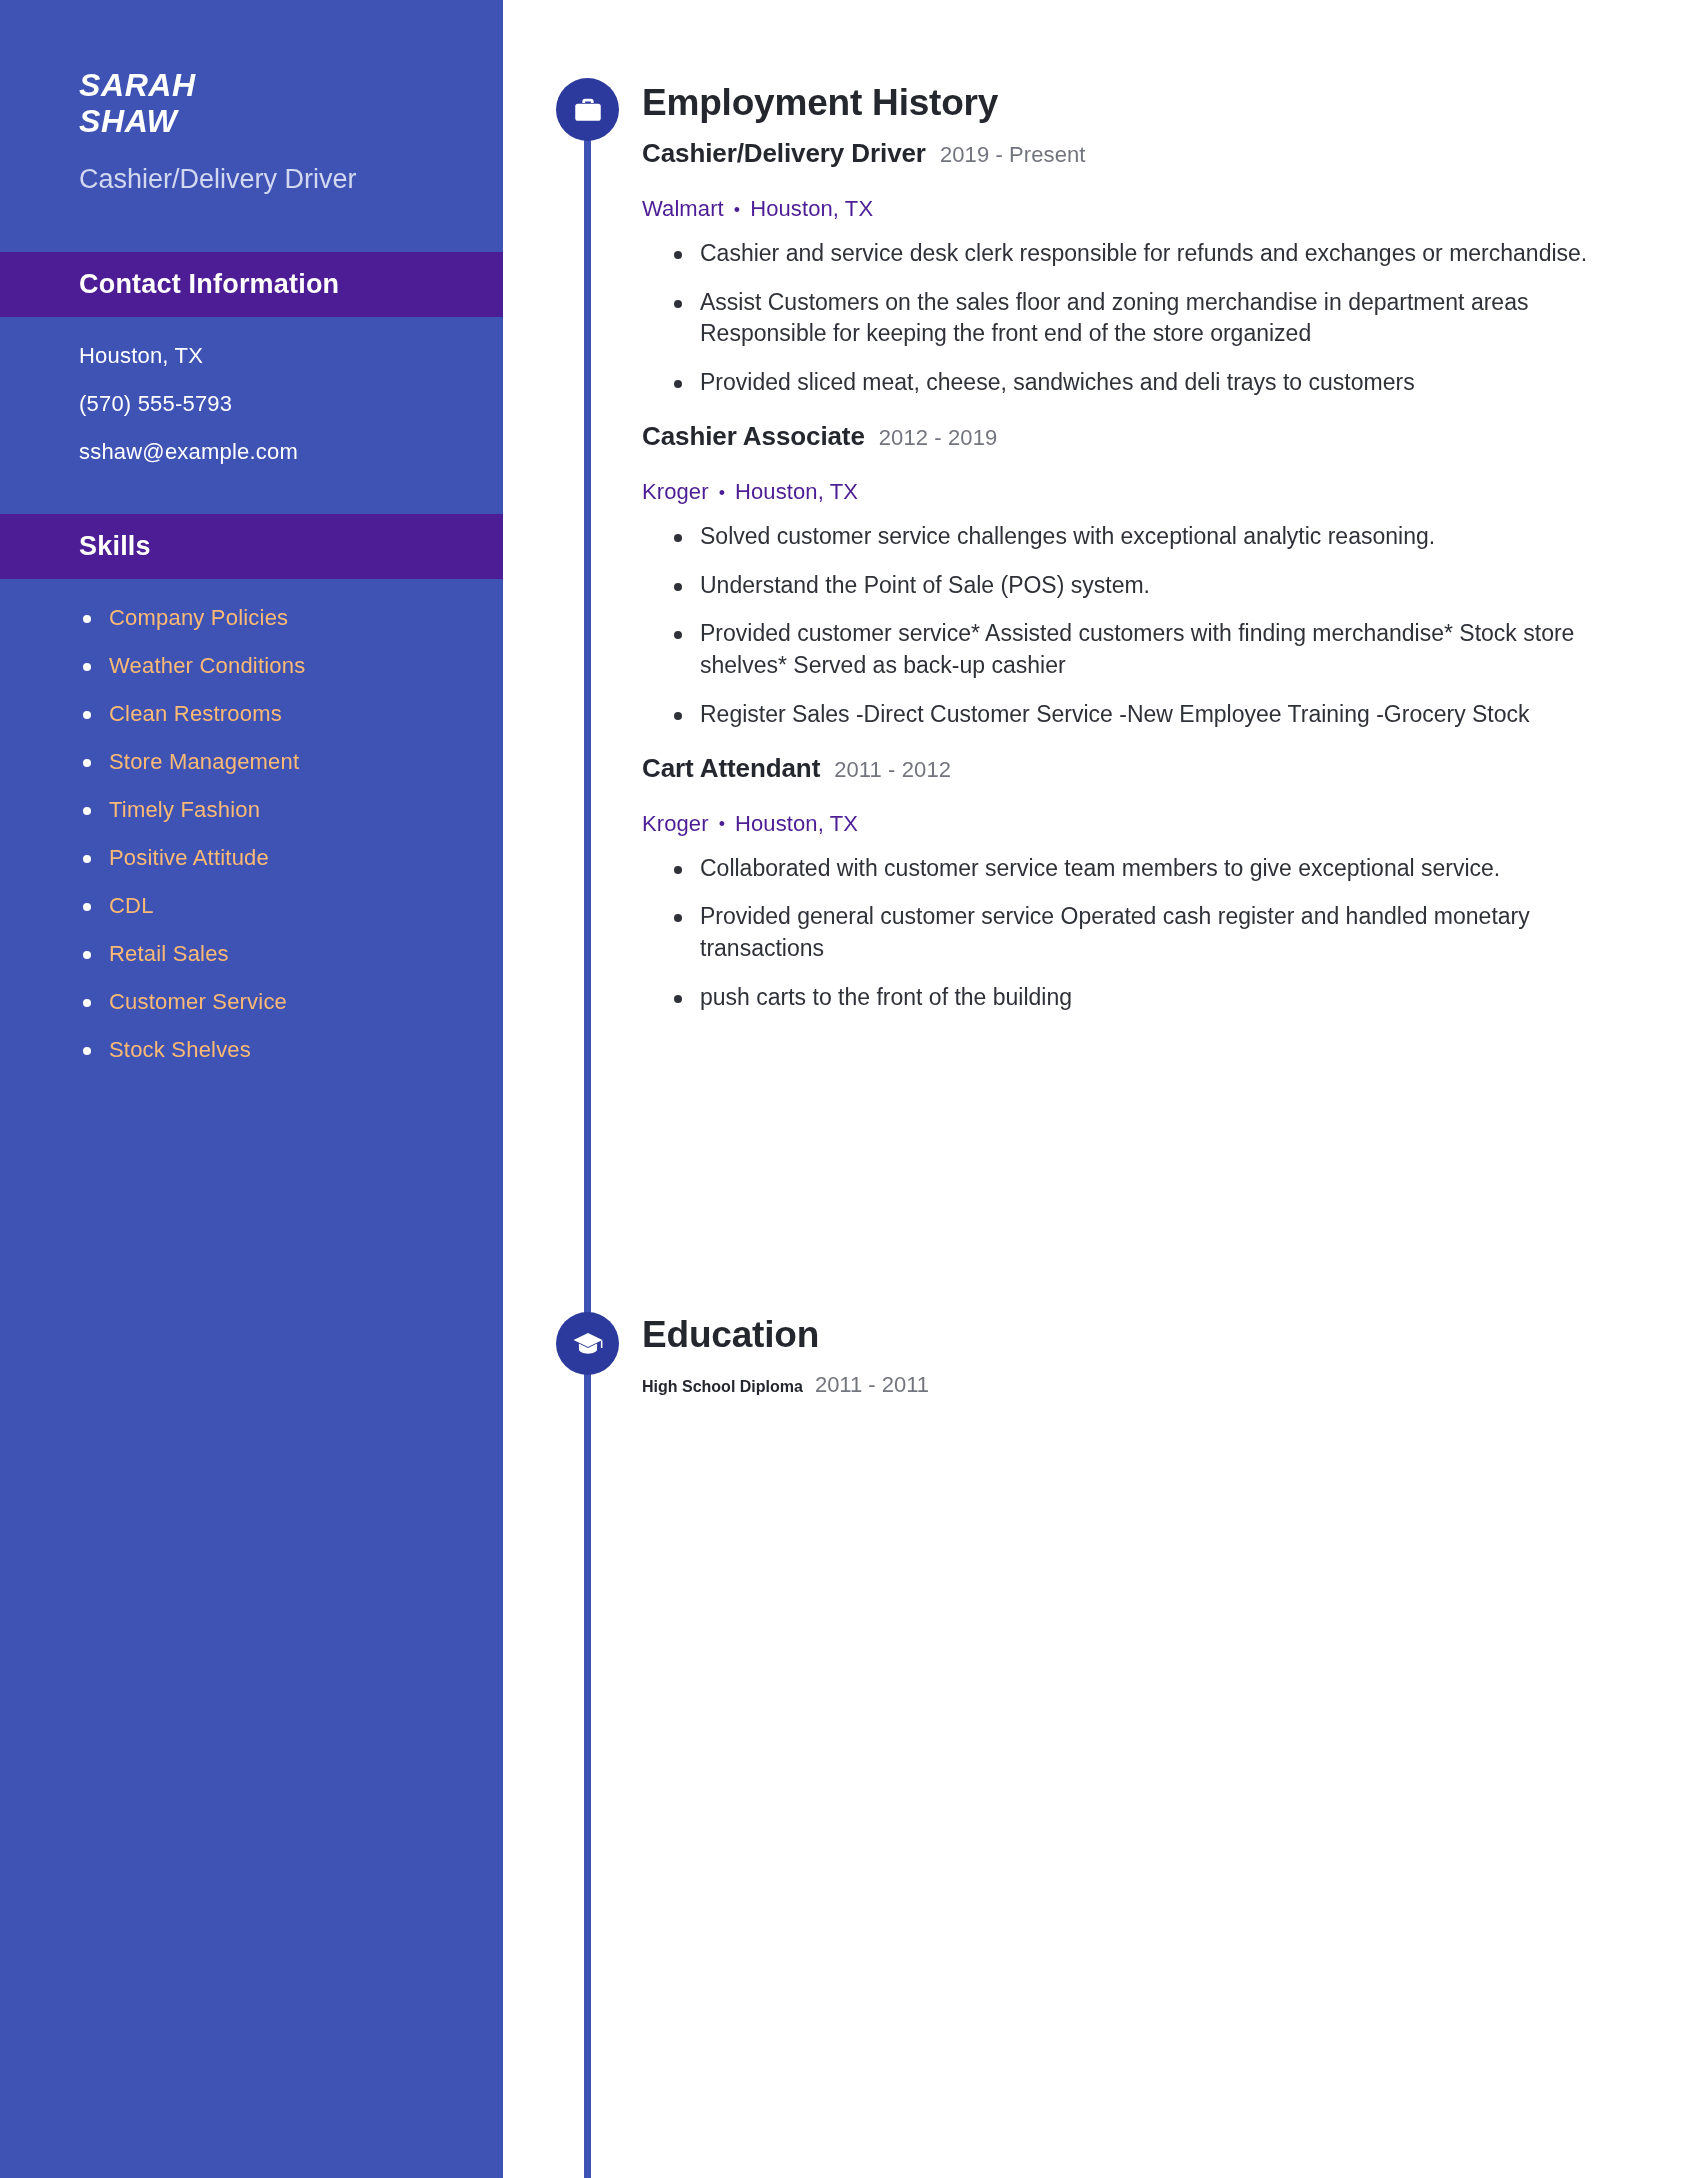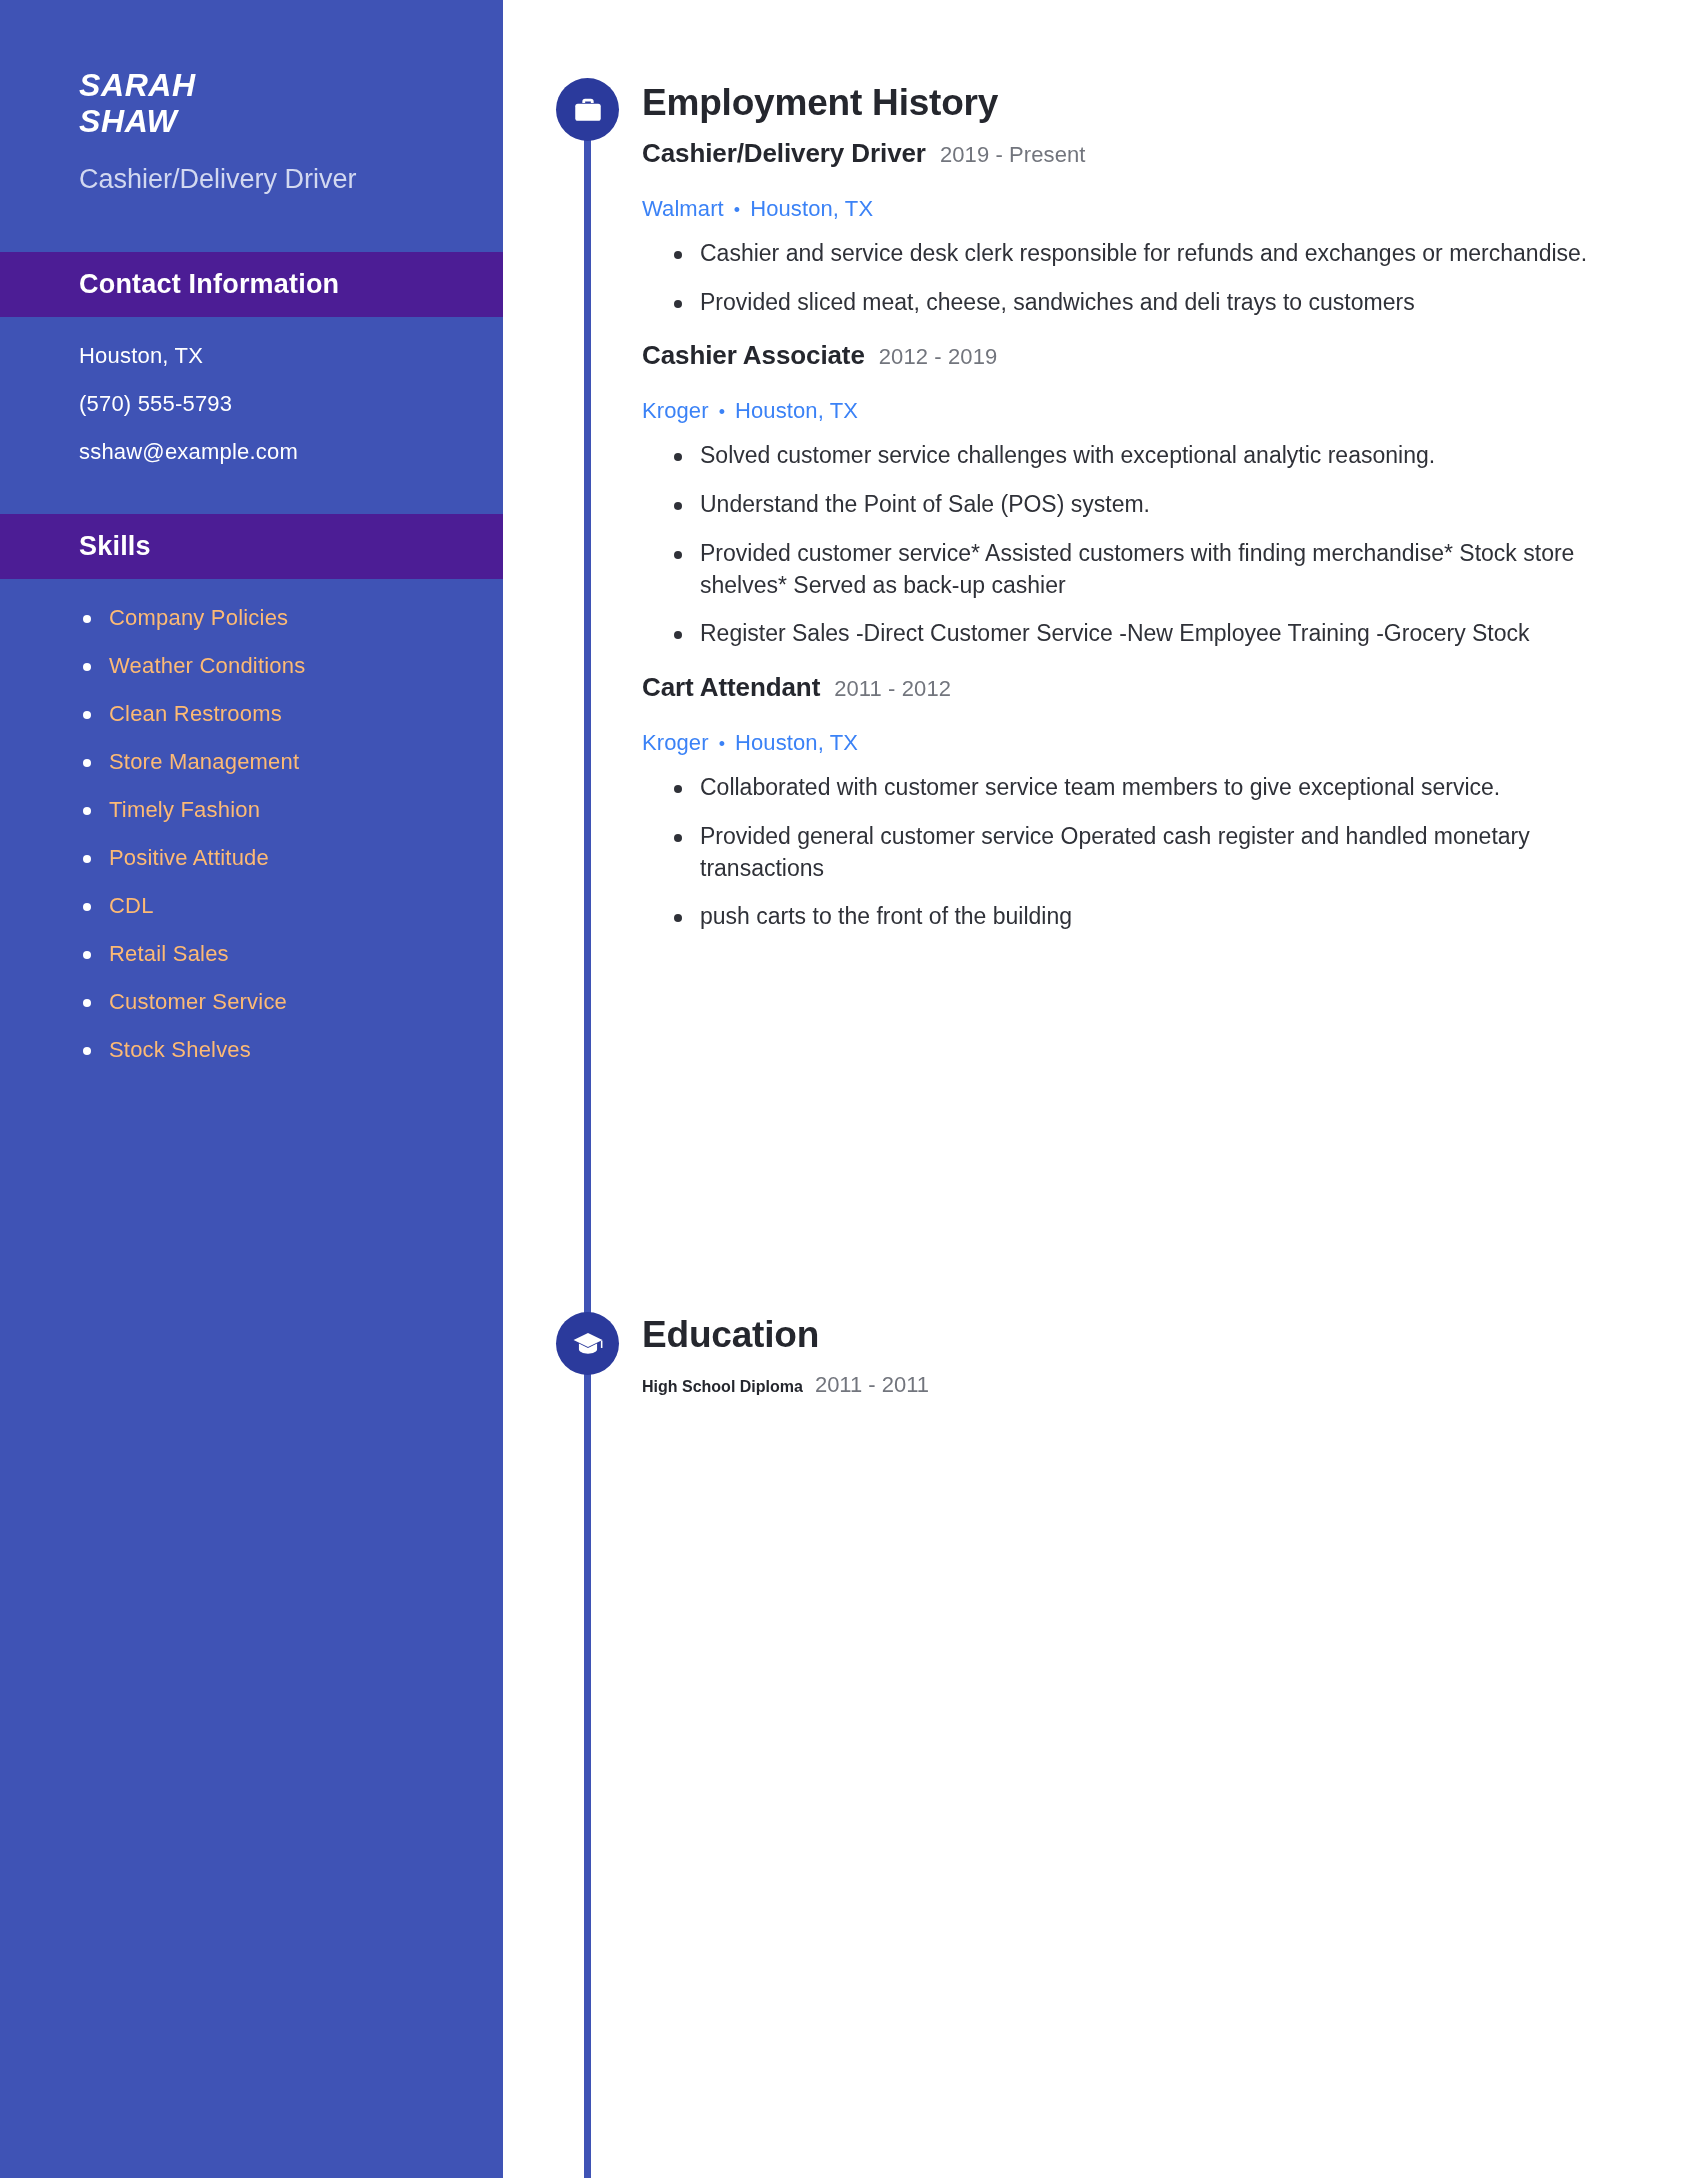--- a/index.html
+++ b/index.html
@@ -161,21 +161,21 @@
     letter-spacing: -0.1px;
   }
   .job-dates {
     font-size: 22px;
     font-weight: 400;
     color: #72757d;
     letter-spacing: 0.1px;
   }
   .job-meta {
     font-size: 22px;
-    color: #3b82f6;
+    color: #4c1d95;
     margin-bottom: 16px;
     letter-spacing: 0.1px;
     margin-top: 27px;
   }
   .job-meta .dot {
     display: inline-block;
     margin: 0 10px;
     vertical-align: middle;
     font-size: 18px;
   }
@@ -284,20 +284,21 @@
       <div class="job">
         <div class="job-headline">
           <span class="job-title">Cashier/Delivery Driver</span>
           <span class="job-dates">2019 - Present</span>
         </div>
         <div class="job-meta">
           <span>Walmart</span><span class="dot">•</span><span>Houston, TX</span>
         </div>
         <ul class="bullets">
           <li class="bullet">Cashier and service desk clerk responsible for refunds and exchanges or merchandise.</li>
+          <li class="bullet">Assist Customers on the sales floor and zoning merchandise in department areas Responsible for keeping the front end of the store organized</li>
           <li class="bullet">Provided sliced meat, cheese, sandwiches and deli trays to customers</li>
         </ul>
       </div>
 
       <div class="job">
         <div class="job-headline">
           <span class="job-title">Cashier Associate</span>
           <span class="job-dates">2012 - 2019</span>
         </div>
         <div class="job-meta">

